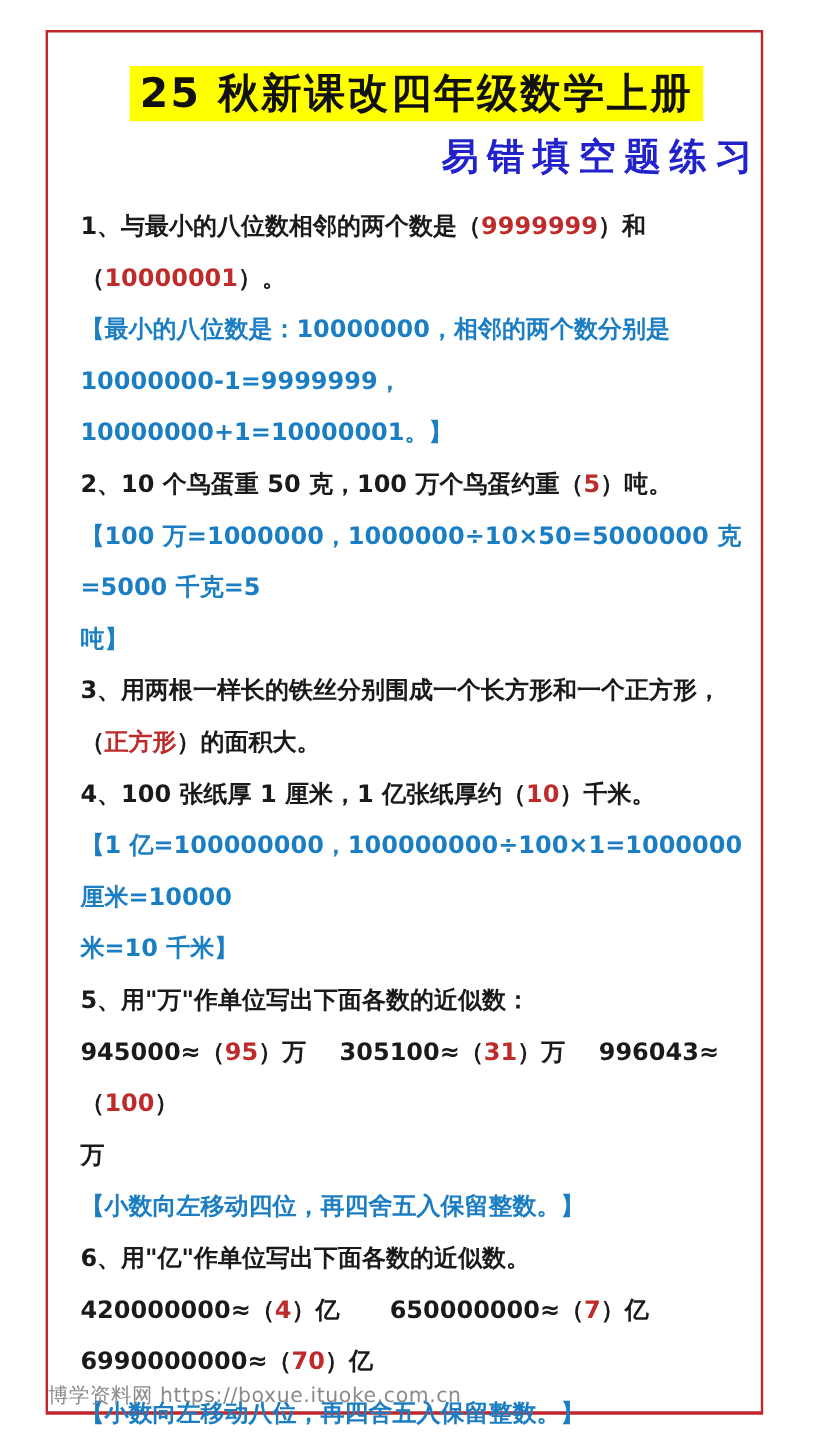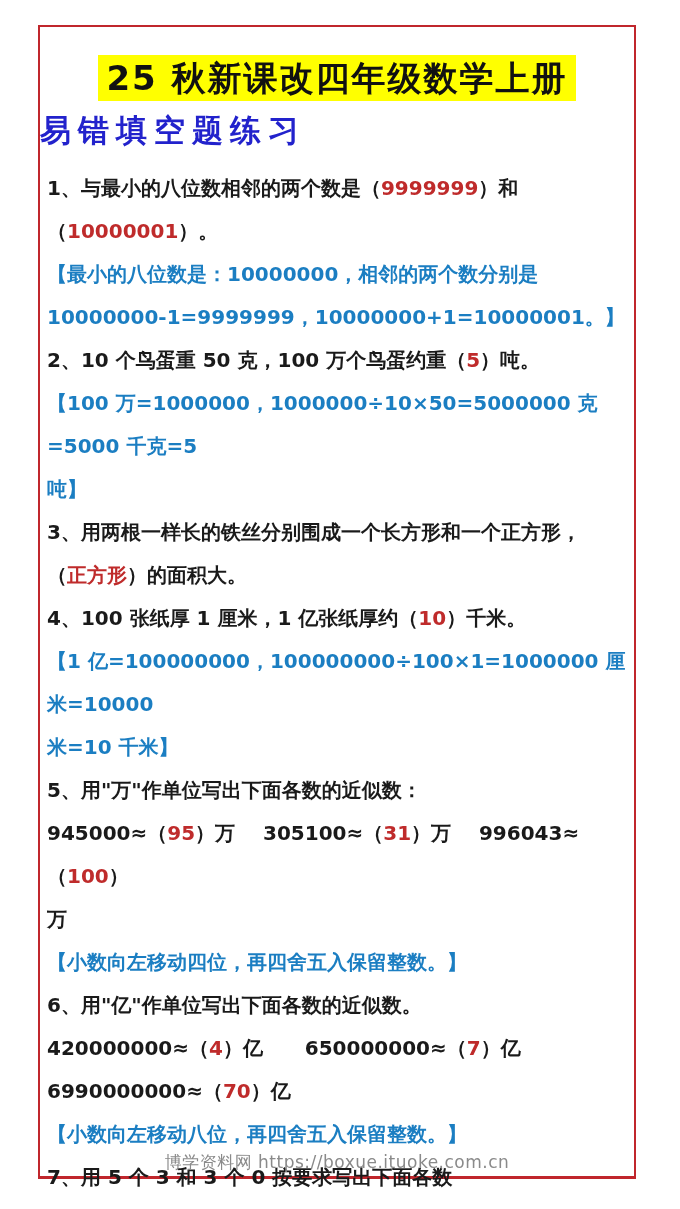--- a/index.html
+++ b/index.html
@@ -18,37 +18,38 @@
   .frame {
     position: absolute;
     left: 38px;
     top: 25px;
     width: 598px;
     height: 1154px;
     border: 2px solid var(--c-border, #c0262c);
     border-bottom-width: 3px;
     box-sizing: border-box;
     background: #ffffff;
+    padding-left: 20px;
   }
   .title-wrap {
     text-align: center;
     margin-top: 28px;
   }
   .title {
     display: inline-block;
     background: var(--c-highlight, #ffff00);
     color: var(--c-title, #111111);
     font-size: 34px;
     font-weight: bold;
     line-height: 44px;
     padding: 1px 8px;
     letter-spacing: 2px;
   }
   .subtitle {
-    text-align: left;
+    text-align: right;
     color: var(--c-subtitle, #2222cc);
     font-size: 31px;
     font-weight: bold;
     margin-top: 9px;
     letter-spacing: 7px;
   }
   .body {
     margin: 15px 6px 0 7px;
     font-size: 20px;
     font-weight: bold;
@@ -60,21 +61,20 @@
   }
   .seg-q { color: var(--c-question, #1a1a1a); }
   .seg-a { color: var(--c-answer, #bf2b2b); }
   .seg-u { color: var(--c-answer, #bf2b2b); text-decoration: underline; }
   .seg-e { color: var(--c-explanation, #1b7ec2); text-align: center; }
   .footer {
     position: absolute;
     left: 0;
     right: 0;
     bottom: 2px;
-    text-align: center;
     font-size: 17px;
     font-weight: normal;
     color: var(--c-footer, #8a8a8a);
     letter-spacing: 0.5px;
   }
 </style>
 </head>
 <body>
 
 <div class="page">

